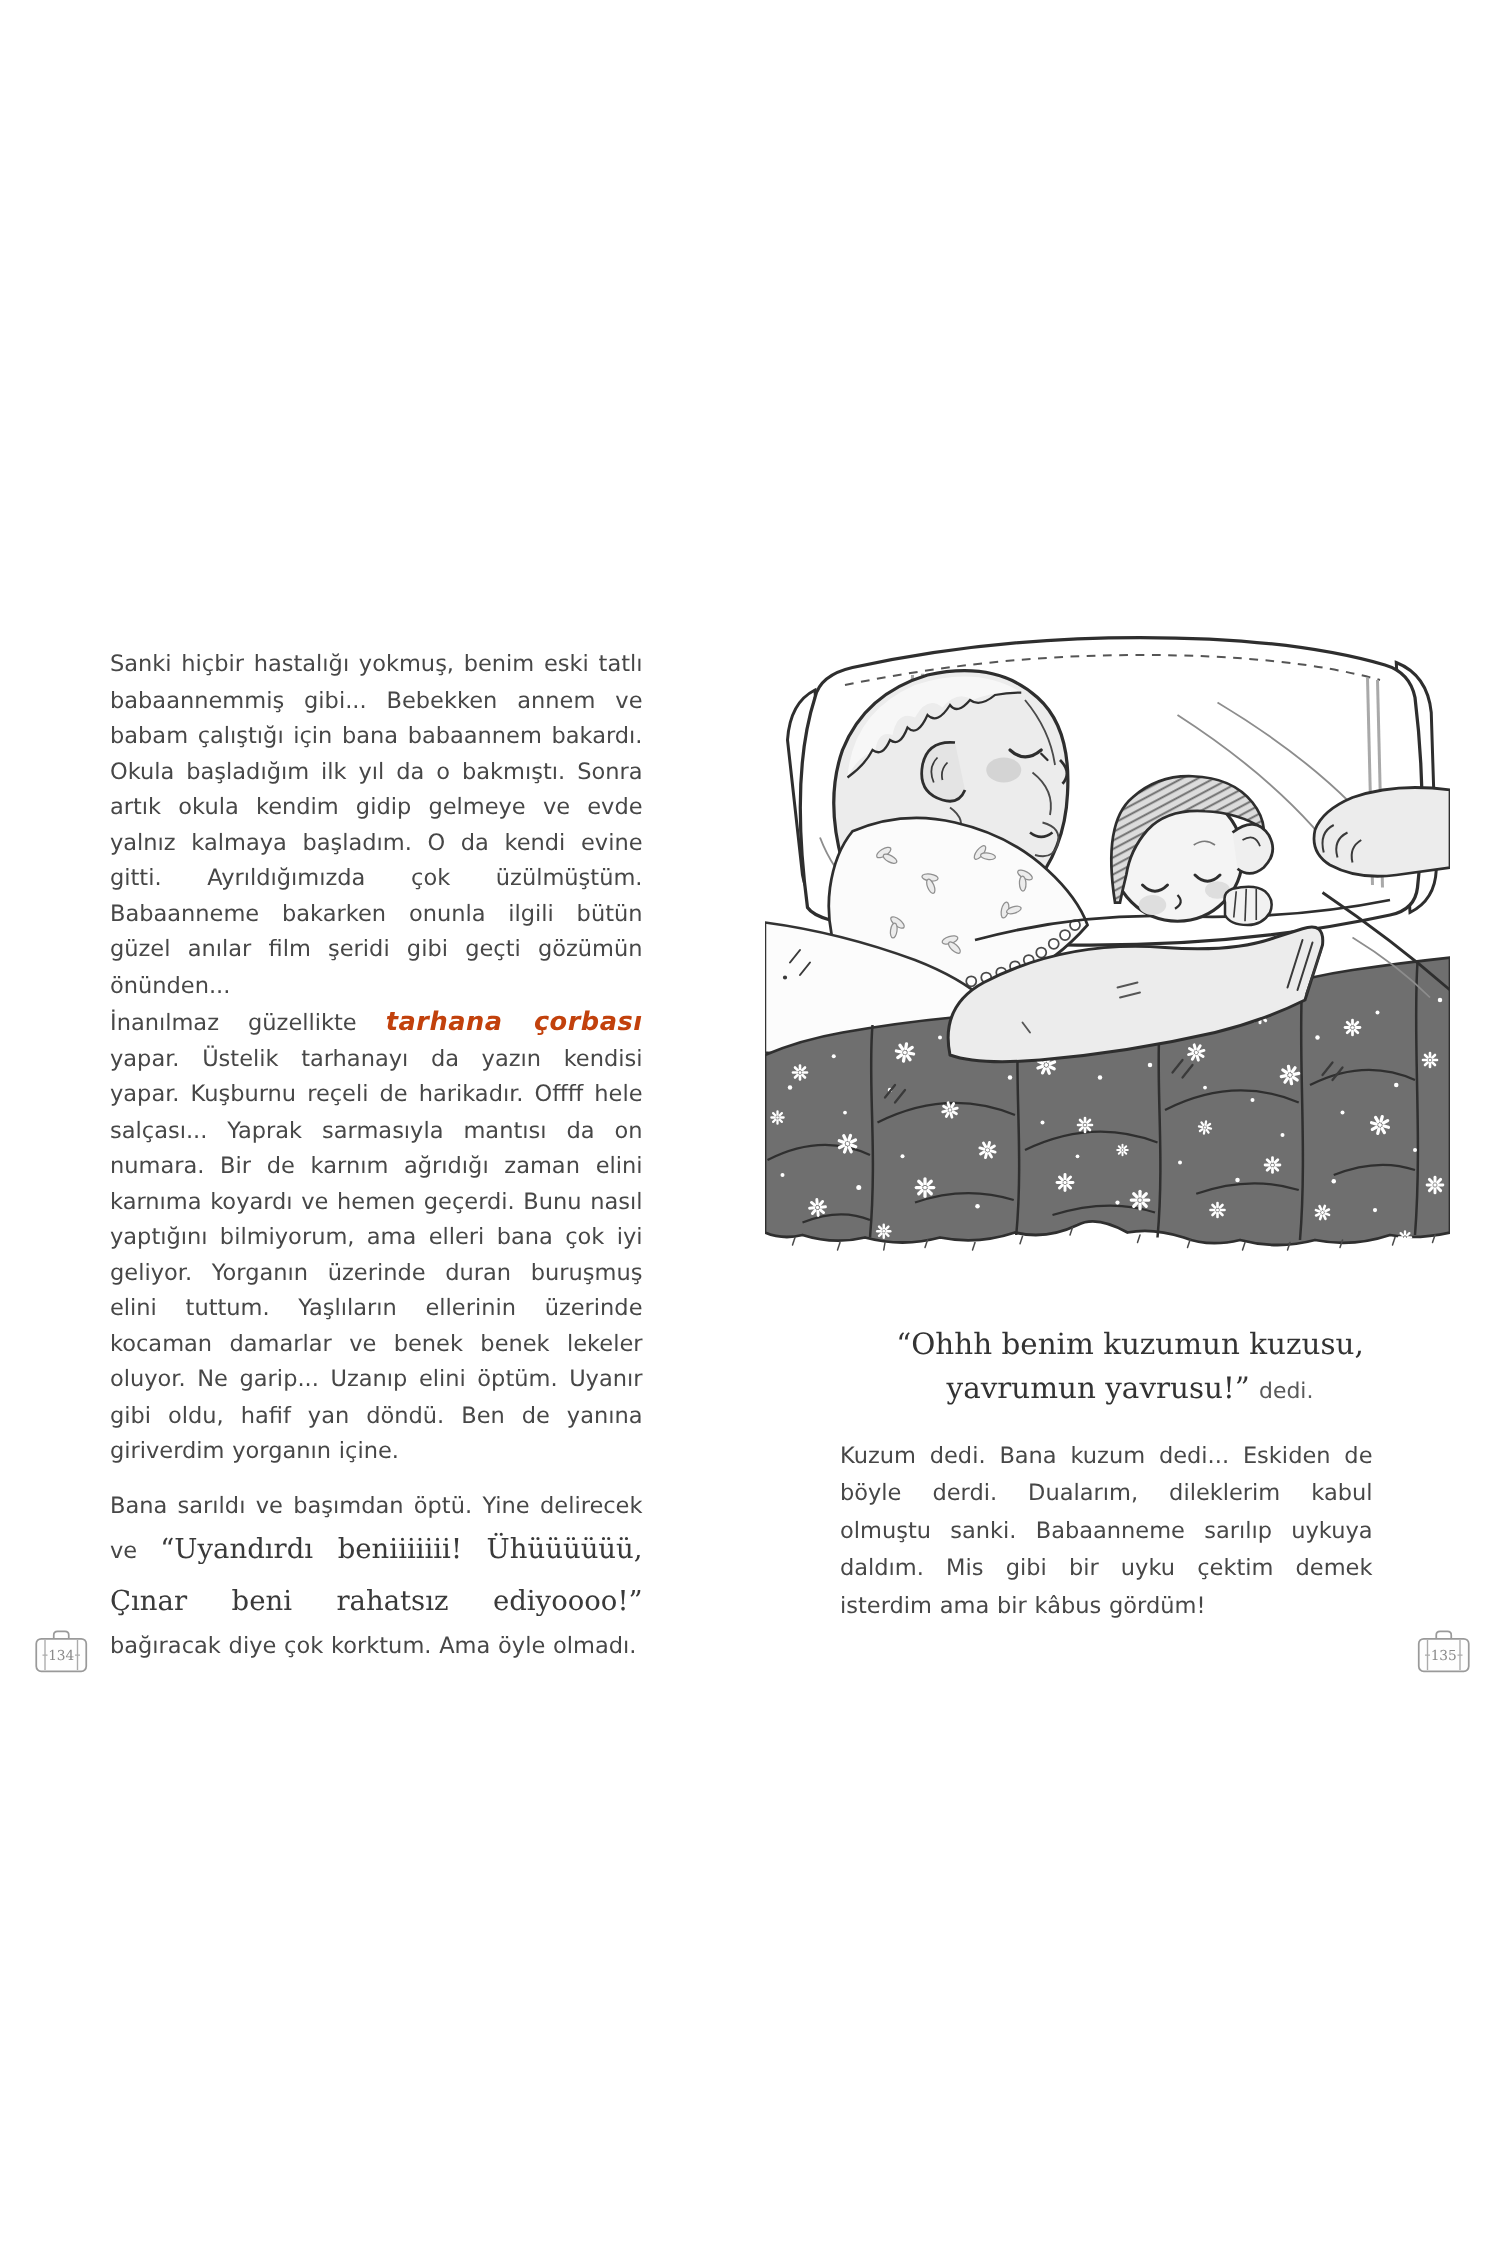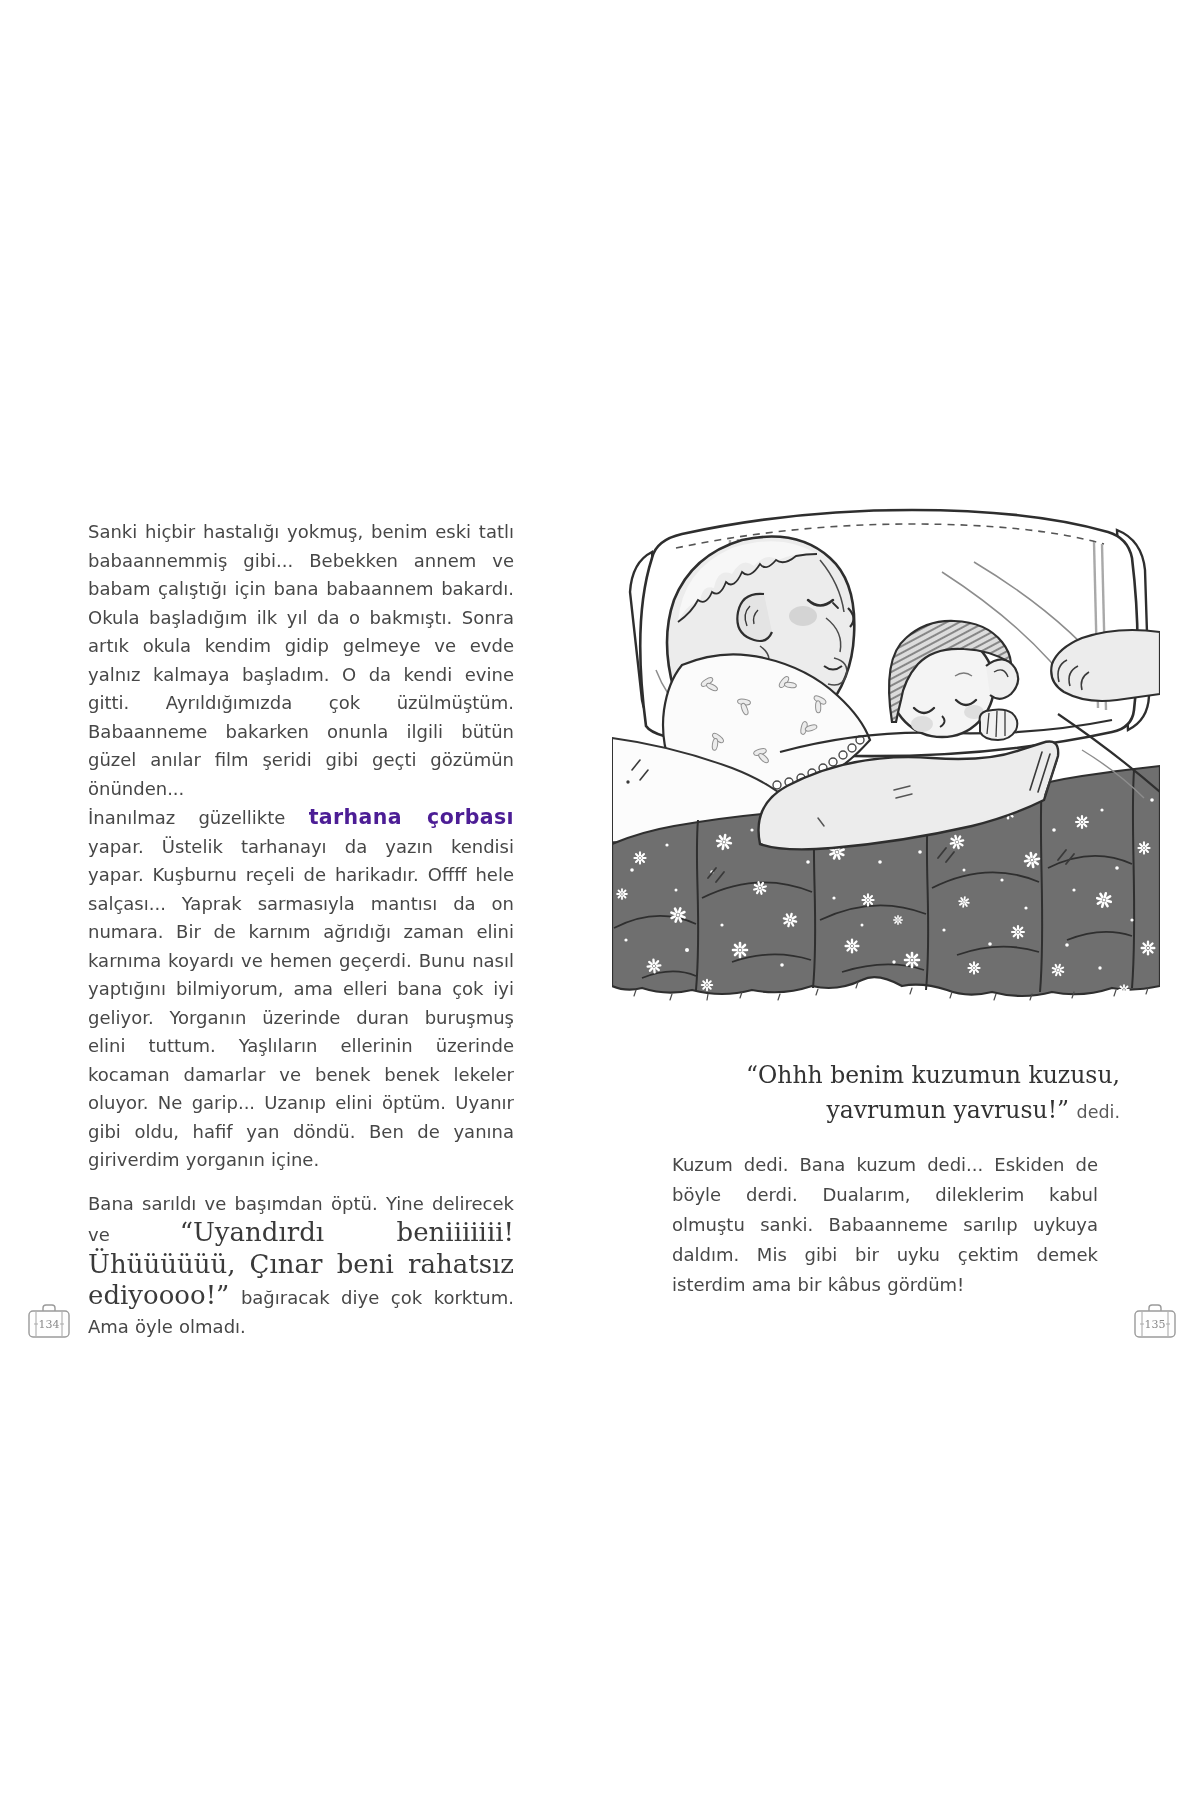--- a/index.html
+++ b/index.html
@@ -11,33 +11,33 @@
   .spread{position:absolute;left:0;top:0;width:961px;height:1800px;}
   
   .left-col{position:absolute;left:88px;top:518px;width:426px;}
   .body-text{
     font-size:18px;line-height:28.5px;color:#474747;text-align:justify;
     margin:0;word-spacing:0.5px;
   }
   .para2{margin-top:0;}
   .para3{margin-top:15px;}
   .marker{
-    font-weight:bold;font-size:20.5px;color:#4c1d95;
+    font-weight:bold;font-style:italic;font-size:20.5px;color:#c2410c;
     letter-spacing:0.4px;
     margin-top:34px;
   }
   .shout{
     font-family:"DejaVu Serif","Liberation Serif",serif;
-    font-size:26px;line-height:28px;color:#3a3a3a;
+    font-size:22px;line-height:42px;color:#3a3a3a;
   }
   
   .headline{
     position:absolute;left:688px;top:1058px;width:432px;
     font-family:"DejaVu Serif","Liberation Serif",serif;
-    font-size:23.5px;line-height:35px;color:#333333;text-align:right;
+    font-size:23.5px;line-height:35px;color:#333333;text-align:center;
   }
   .dedi{
     font-family:"DejaVu Sans","Liberation Sans",sans-serif;
     font-size:17.5px;color:#5a5a5a;
   }
   .right-body{position:absolute;left:672px;top:1150px;width:426px;}
   .right-body .body-text{line-height:30px;}
   
   .illustration{position:absolute;left:612px;top:500px;width:548px;height:516px;}
   

